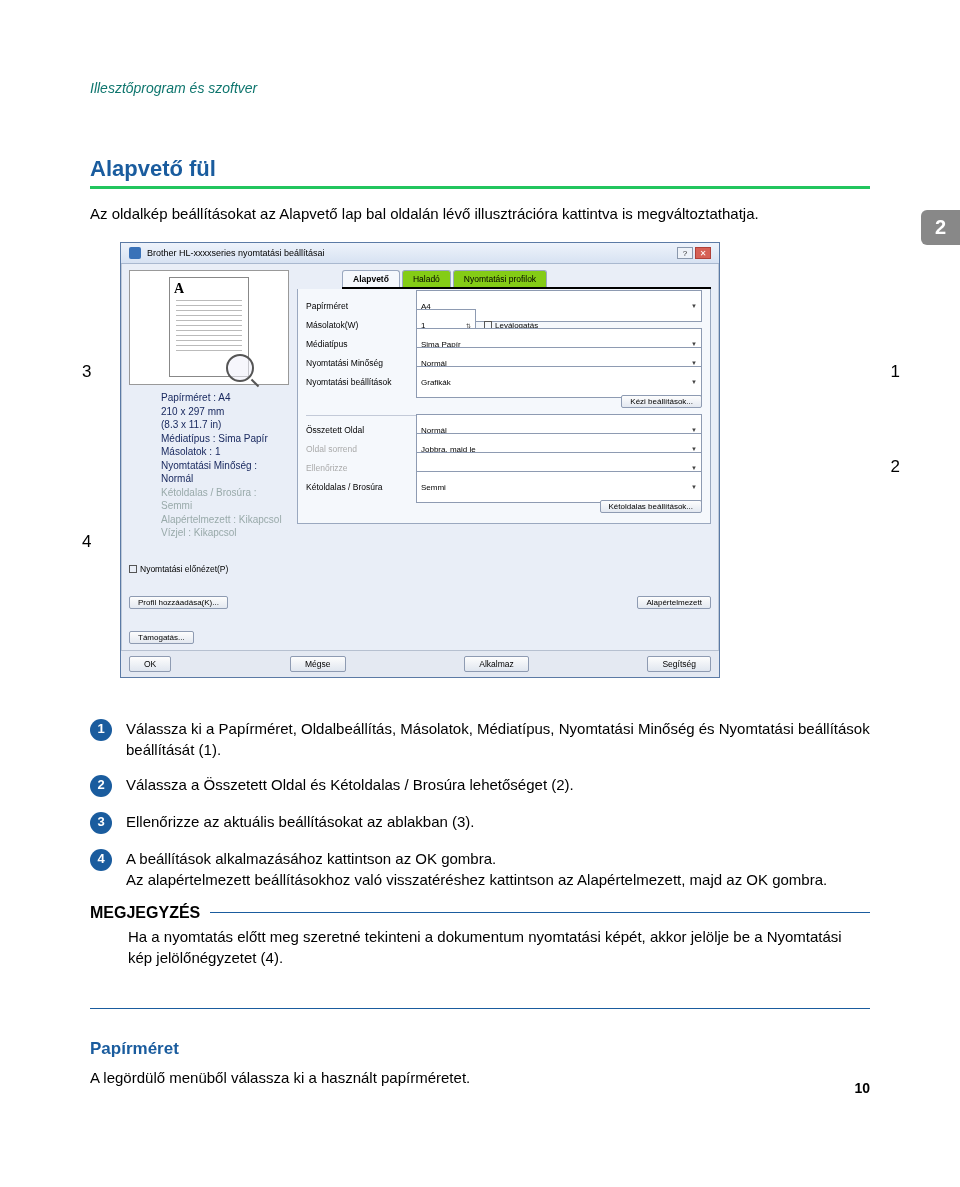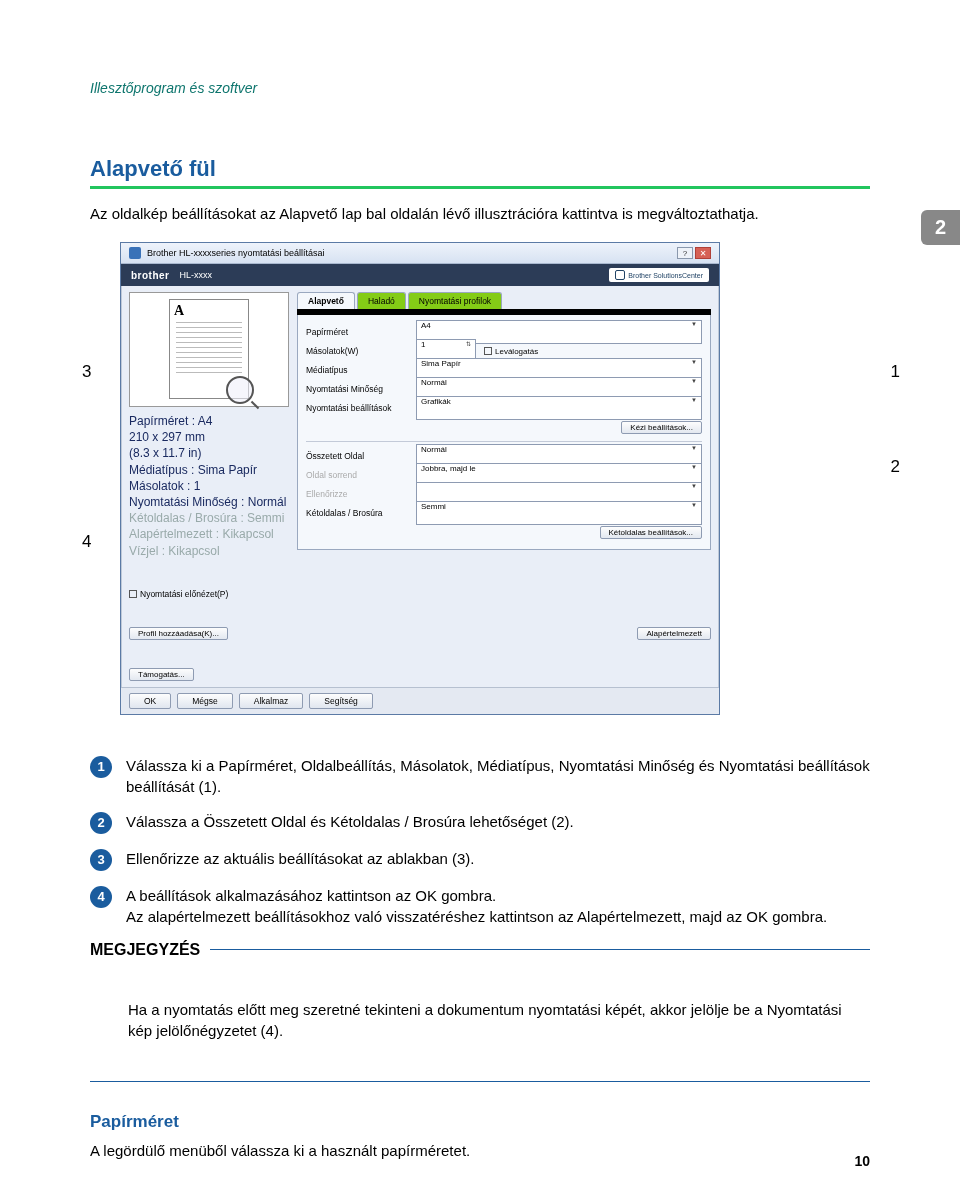--- a/index.html
+++ b/index.html
@@ -117,62 +117,62 @@
   }
   .preview-lines div { border-top: 1px solid #bbb; height: 5px; }
   .mag {
     position: absolute; right: -6px; bottom: -6px; width: 28px; height: 28px;
     border: 2px solid #555; border-radius: 50%; background: rgba(240,240,250,0.6);
   }
   .mag::after {
     content: ""; position: absolute; width: 10px; height: 2px; background: #555;
     bottom: -4px; right: -8px; transform: rotate(45deg);
   }
-  .summary { font-size: 12px; color: #1a2a60; line-height: 1.35; }
+  .summary { font-size: 10px; color: #1a2a60; line-height: 1.35; margin-left: 32px; }
   .summary .dim { color: #9aa; }
 
   .right-pane { flex: 1; }
-  .tabs { display: flex; border-bottom: 6px solid #000000; }
+  .tabs { display: flex; border-bottom: 2px solid #000000; margin-left: 45px; }
   .tab {
     padding: 3px 10px; border: 1px solid #9aa8bf; border-bottom: none;
     background: #84cc16; margin-right: 2px; font-size: 8.5px;
     border-radius: 3px 3px 0 0;
   }
   .tab.active { background: #f5f8fc; font-weight: bold; }
   .panel {
     border: 1px solid #9aa8bf; border-top: none; background: #f5f8fc;
     padding: 6px 8px;
   }
   .row { display: flex; align-items: center; margin: 3px 0; height: 16px; }
   .row label { width: 110px; font-size: 8.5px; }
   .field {
-    flex: 1; border: 1px solid #8e9bb2; background: #fff; height: 24px;
-    font-size: 8px; padding: 0 4px; display: flex; align-items: flex-start;
+    flex: 1; border: 1px solid #8e9bb2; background: #fff; height: 32px;
+    font-size: 8px; padding: 0 4px; display: flex; align-items: center;
     justify-content: space-between;
   }
   .field-short { width: 60px; flex: none; }
   .dd-arrow { font-size: 6px; color: #444; }
   .radio-grp { display: flex; gap: 10px; font-size: 8px; align-items: center; }
   .radio { width: 8px; height: 8px; border: 1px solid #555; border-radius: 50%; display: inline-block; margin-right: 3px; position: relative; }
   .radio.sel::after { content: ""; position: absolute; inset: 1px; background: #333; border-radius: 50%; }
   .chk { width: 8px; height: 8px; border: 1px solid #555; display: inline-block; margin-right: 3px; }
   .subbtn {
     background: linear-gradient(#fdfdfd,#e3e8f0); border: 1px solid #8e9bb2;
     font-size: 8px; padding: 1px 8px; border-radius: 2px;
   }
   .right-btn { margin-left: auto; }
   hr.sep { border: none; border-top: 1px solid #c3cad8; margin: 6px 0; }
   .dim-row label { color: #aaa; }
   .bottom-row {
-    display: flex; align-items: center; gap: 6px; margin-top: 22px;
+    display: flex; align-items: center; gap: 6px; margin-top: 16px;
   }
   .bottom-row .chk-label { font-size: 8.5px; display: flex; align-items: center; }
   .win-footer {
     border-top: 1px solid #b6c0d0; padding: 5px 8px;
-    display: flex; justify-content: flex-start; gap: 6px;
+    display: flex; justify-content: space-between; gap: 6px;
     background: #e4e9f2;
   }
   .btn {
     background: linear-gradient(#fdfdfd,#e0e6ef); border: 1px solid #8e9bb2;
     font-size: 8.5px; padding: 2px 14px; border-radius: 2px;
   }
 
   
   .numlist { margin: 12px 0 10px 0; }
   .numitem { display: flex; margin: 10px 0 14px 0; font-size: 15px; line-height: 1.4; }
@@ -183,21 +183,21 @@
     flex-shrink: 0; margin-right: 14px; margin-top: 1px;
   }
   .note-head {
     font-size: 16px; font-weight: bold; margin-top: 4px;
     display: flex; align-items: center;
   }
   .note-head::after {
     content: ""; flex: 1; border-top: 1px solid #1a5c9e; margin-left: 10px;
   }
   .note-underline { border-top: 1px solid #1a5c9e; margin-top: 40px; }
-  .note-body { font-size: 15px; padding: 4px 0 0 38px; line-height: 1.4; margin-top: 36px; }
+  .note-body { font-size: 15px; padding: 4px 0 0 38px; line-height: 1.4; }
   .sub-head {
     font-size: 17px; font-weight: bold; color: #1a5c9e; margin: 30px 0 10px 0;
   }
   .sub-text { font-size: 15px; }
   .page-num { position: absolute; bottom: 30px; right: 90px; font-weight: bold; font-size: 14px; }
 </style>
 </head>
 <body>
 
 <div class="header-text">Illesztőprogram és szoftver</div>
@@ -215,30 +215,20 @@
 
   <div class="win">
     <div class="win-title">
       <div class="win-title-left">
         <span class="win-title-icon"></span>
         <span>Brother HL-xxxxseries nyomtatási beállításai</span>
       </div>
       <div class="win-btns">
         <span class="win-btn-sm">?</span>
         <span class="win-btn-sm win-btn-close">✕</span>
-      </div>
-    </div>
-    <div class="brand-bar">
-      <div style="display:flex;gap:10px;align-items:center;">
-        <span class="brand-left">brother</span>
-        <span class="brand-model">HL-xxxx</span>
-      </div>
-      <div class="brand-right">
-        <span class="sc-icon"></span>
-        <span>Brother SolutionsCenter</span>
       </div>
     </div>
 
     <div class="win-body">
       <div class="left-pane">
         <div class="preview">
           <div class="preview-page">
             <span class="a-letter">A</span>
             <div class="preview-lines">
                 <div></div>

